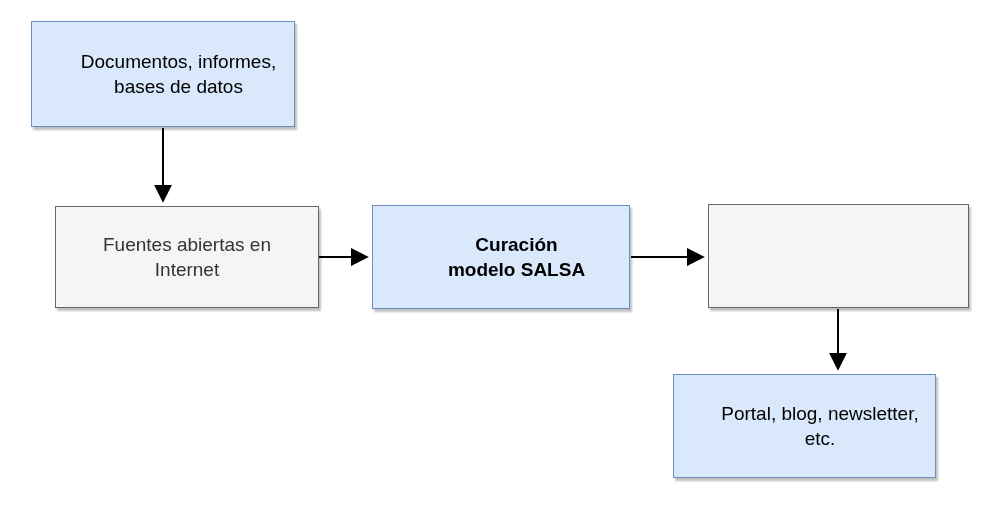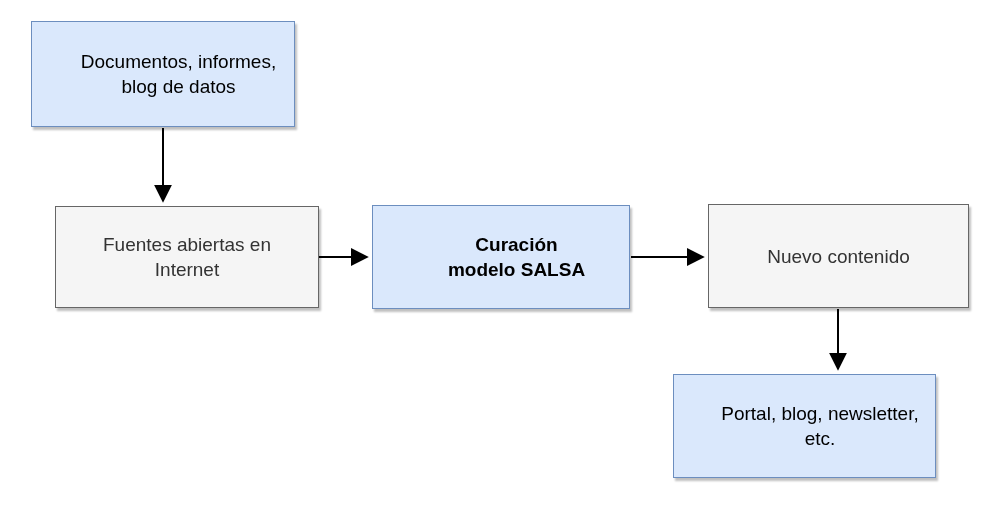--- a/index.html
+++ b/index.html
@@ -68,35 +68,34 @@
       </marker>
     </defs>
     <line x1="163" y1="128" x2="163" y2="201" marker-end="url(#arrowhead)"></line>
     <line x1="296" y1="257" x2="367" y2="257" marker-end="url(#arrowhead)"></line>
     <line x1="631" y1="257" x2="703" y2="257" marker-end="url(#arrowhead)"></line>
     <line x1="838" y1="309" x2="838" y2="369" marker-end="url(#arrowhead)"></line>
   </svg>
 
   <div class="node node-blue" style="left:31px; top:21px; width:264px; height:106px;">
     <span class="line">Documentos, informes,</span>
-    <span class="line">blog de datos</span>
+    <span class="line">bases de datos</span>
   </div>
 
   <div class="node node-gray" style="left:31px; top:206px; width:264px; height:102px;margin-left:24px;">
     <span class="line">Fuentes abiertas en</span>
     <span class="line">Internet</span>
   </div>
 
   <div class="node node-blue node-bold" style="left:372px; top:205px; width:258px; height:104px;">
     <span class="line">Curación</span>
     <span class="line">modelo SALSA</span>
   </div>
 
   <div class="node node-gray" style="left:708px; top:204px; width:261px; height:104px;">
-    <span class="line">Nuevo contenido</span>
   </div>
 
   <div class="node node-blue" style="left:673px; top:374px; width:263px; height:104px;">
     <span class="line">Portal, blog, newsletter,</span>
     <span class="line">etc.</span>
   </div>
 
 </div>
 
 </body></html>

